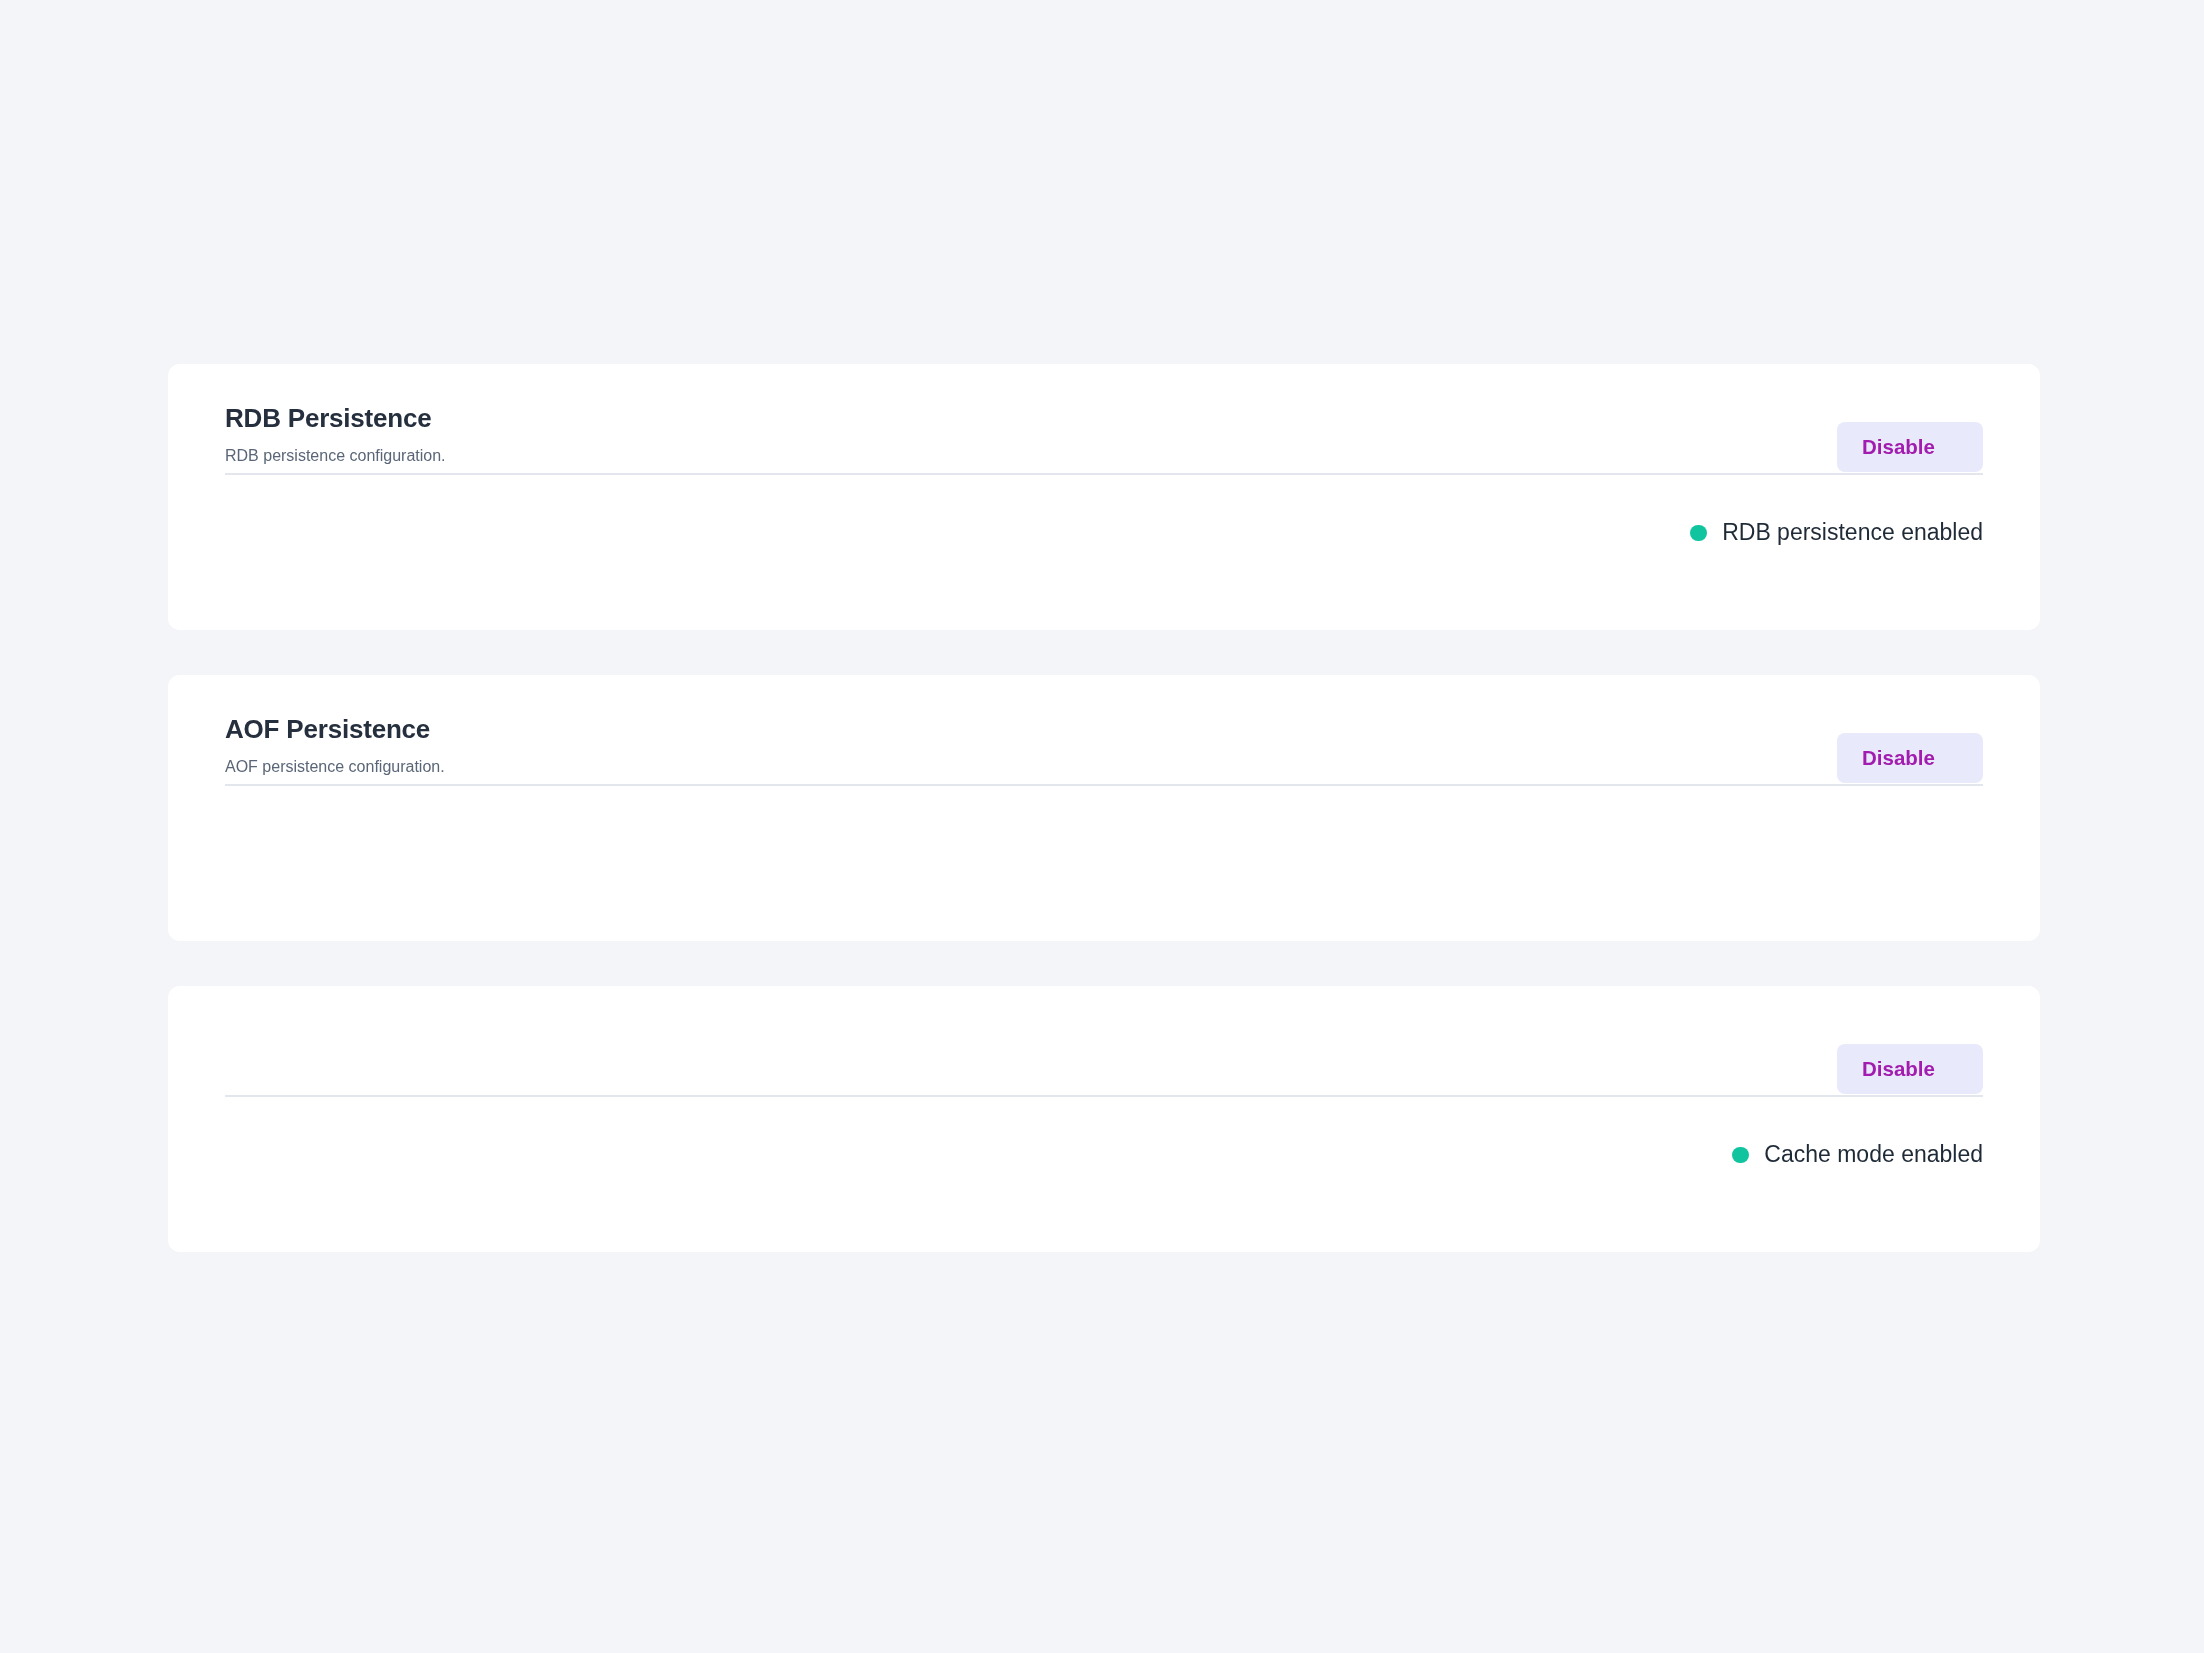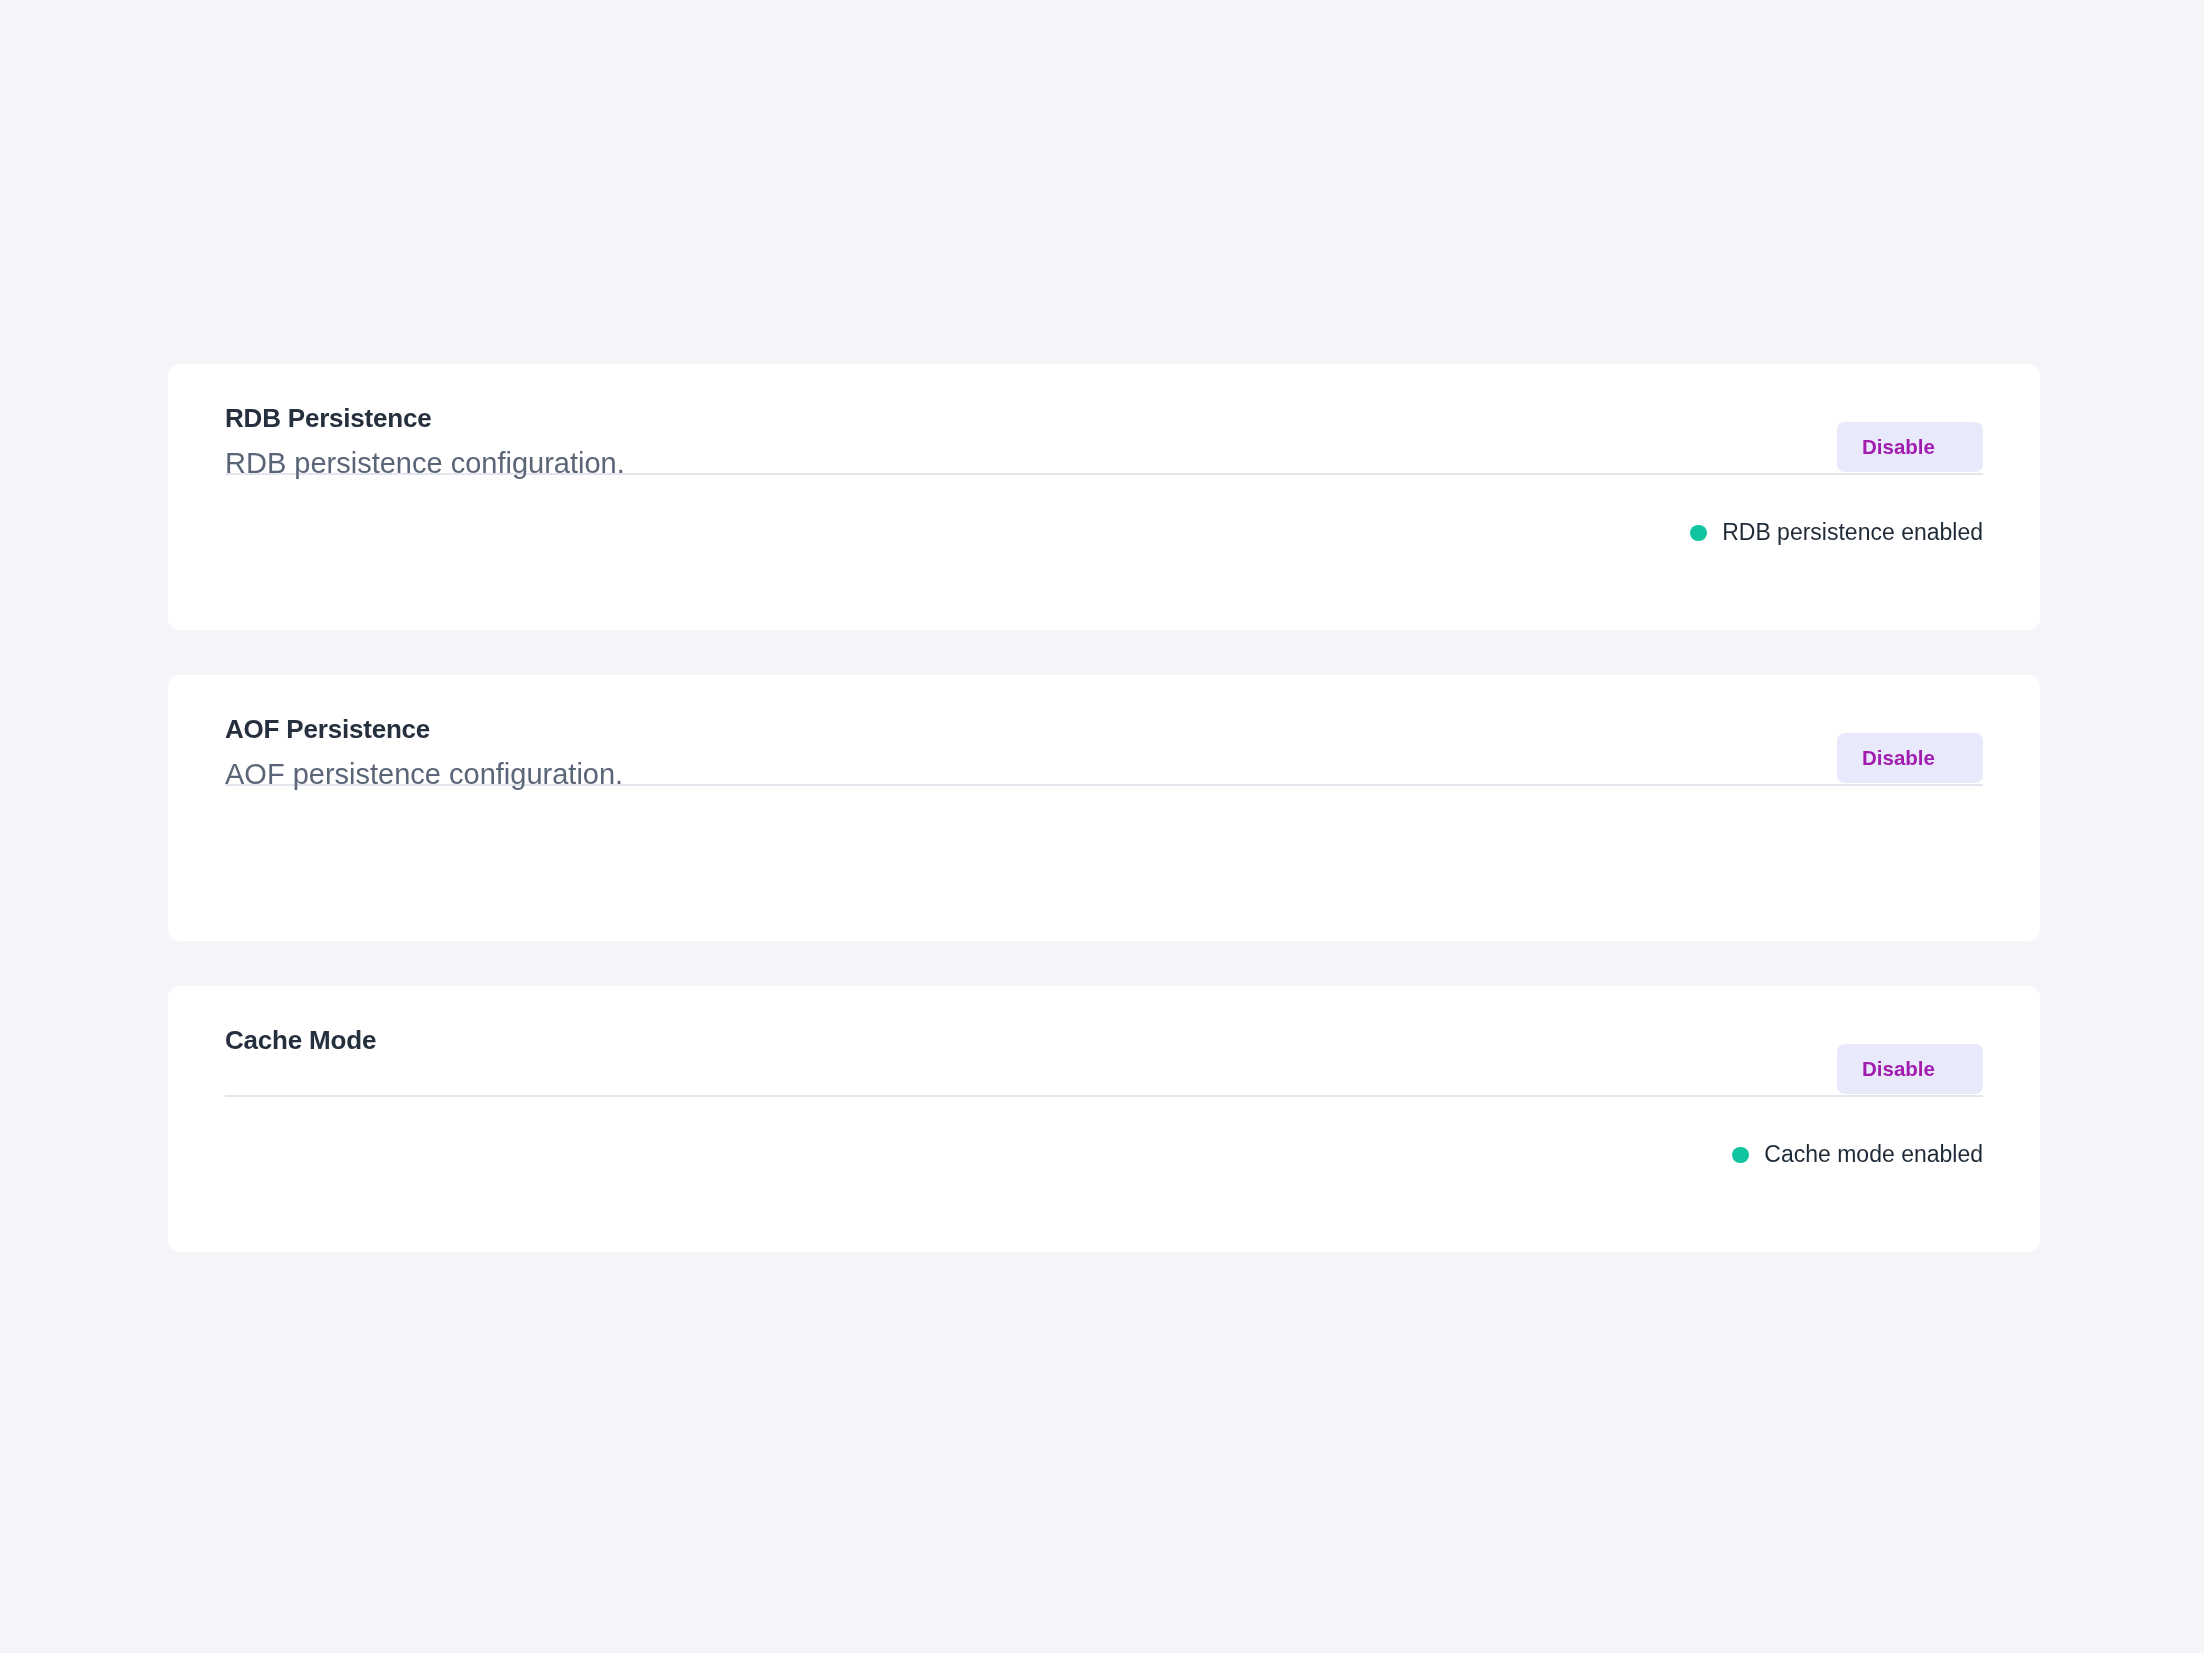--- a/index.html
+++ b/index.html
@@ -57,21 +57,21 @@
     font-size: 26px;
     font-weight: bold;
     line-height: 1.2;
     color: #252f3e;
     letter-spacing: -0.2px;
   }
 
   .card-desc {
     margin: 0;
     padding-top: 11.7px;
-    font-size: 29px;
+    font-size: 16px;
     font-weight: normal;
     line-height: 1.2;
     color: #5a6677;
   }
 
   .card-action {
     position: absolute;
     right: 0;
     top: 58px;
   }
@@ -150,21 +150,20 @@
         <p class="card-desc">AOF persistence configuration.</p>
         <div class="card-action">
           <button class="disable-button" type="button">Disable</button>
         </div>
       </div>
       <hr class="card-divider">
     </section>
 
     <section class="card">
       <div class="card-head">
-        <h2 class="card-title">Cache Mode</h2>
         <div class="card-action">
           <button class="disable-button" type="button">Disable</button>
         </div>
       </div>
       <hr class="card-divider">
       <div class="status-row">
         <span class="status-dot"></span>
         <span class="status-text">Cache mode enabled</span>
       </div>
     </section>

